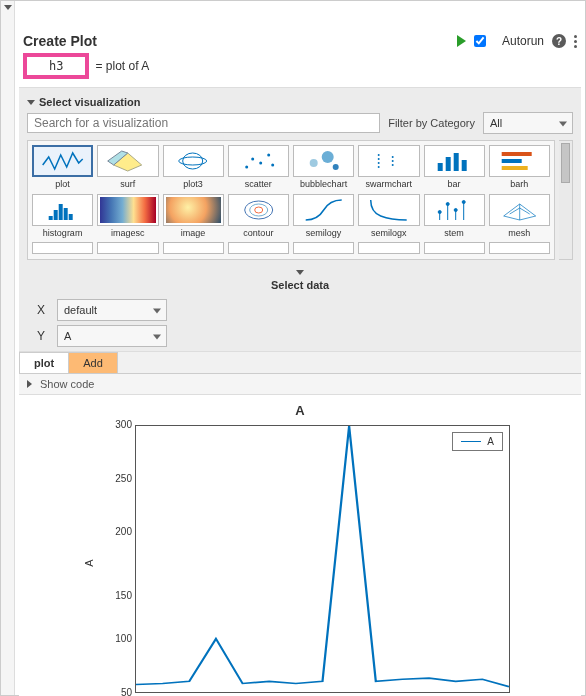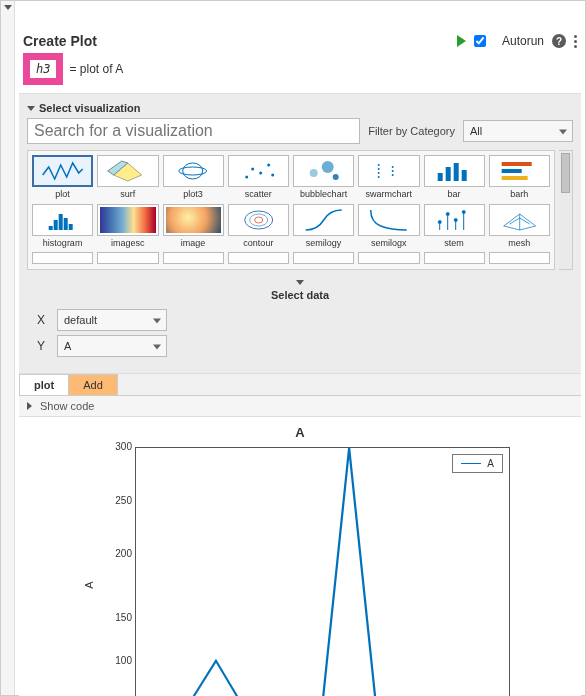--- a/index.html
+++ b/index.html
@@ -26,31 +26,31 @@
   .play-icon { width:0; height:0; border-left:9px solid #2a9d2a; border-top:6px solid transparent; border-bottom:6px solid transparent; }
   .cbx { display:flex; align-items:center; gap:16px; }
   .cbx input { margin:0; width:12px; height:12px; }
   .help-icon {
     width:14px; height:14px; border-radius:50%; background:#5a5a5a; color:#fff;
     font-size:10px; font-weight:bold; display:flex; align-items:center; justify-content:center;
   }
   .more-icon { display:flex; flex-direction:column; gap:2px; }
   .more-icon span { width:3px; height:3px; background:#5a5a5a; border-radius:50%; }
   .assign-row { padding: 2px 8px 8px 8px; display:flex; align-items:center; gap:6px; font-size:12px; }
-  .varbox { border:7px solid #ec4899; padding:2px 6px; background:#fff; font-family:monospace;font-style:italic; }
+  .varbox { border:4px solid #ec4899; padding:2px 22px; background:#fff; font-family:monospace; }
   .panel {
     background:#ececec; border-top:1px solid #ddd; border-bottom:1px solid #ddd;
-    padding: 4px 8px 12px 8px; margin: 0 4px;
+    padding: 4px 8px 0 8px; margin: 0 4px;
   }
   .section-hdr { display:flex; align-items:center; gap:4px; font-weight:bold; font-size:11px; padding:4px 0; }
   .tri { width:0; height:0; border-top:5px solid #555; border-left:4px solid transparent; border-right:4px solid transparent; }
   .tri.right { border-top:4px solid transparent; border-bottom:4px solid transparent; border-left:5px solid #555; }
   .search-row { display:flex; gap:8px; align-items:center; margin-bottom:6px; }
   .search-row input[type=text] {
-    flex:1; height:26px; border:1px solid #bbb; padding:0 6px; font-size:16px; background:#fff;
+    flex:1; height:20px; border:1px solid #bbb; padding:0 6px; font-size:12px; background:#fff;
   }
   .filter-label { font-size:11px; color:#444; }
   .select {
     height:22px; border:1px solid #bbb; background:#f7f7f7; font-size:11px;
     display:flex; align-items:center; padding:0 18px 0 6px; position:relative; cursor:pointer;
   }
   .select::after {
     content:""; position:absolute; right:5px; top:55%; transform:translateY(-50%);
     width:0; height:0; border-top:5px solid #666; border-left:4px solid transparent; border-right:4px solid transparent;
   }
@@ -135,21 +135,21 @@
     </div>
 
     <div class="panel">
       <div class="section-hdr">
         <div class="tri"></div>
         <span>Select visualization</span>
       </div>
       <div class="search-row">
         <input type="text" placeholder="Search for a visualization" style="">
         <span class="filter-label">Filter by Category</span>
-        <div class="select" style="width:110px;">
+        <div class="select" style="width:90px;">
           <span>All</span>
         </div>
       </div>
       <div class="gallery-wrap">
         <div class="gallery">
 
           <div class="viz selected">
             <div class="thumb">
                 <svg class="thsvg" viewBox="0 0 40 24">
                   <polyline points="0,16 6,8 12,20 18,6 24,18 30,4 36,14 40,10" fill="none" stroke="#0072BD" stroke-width="1.5"></polyline>

